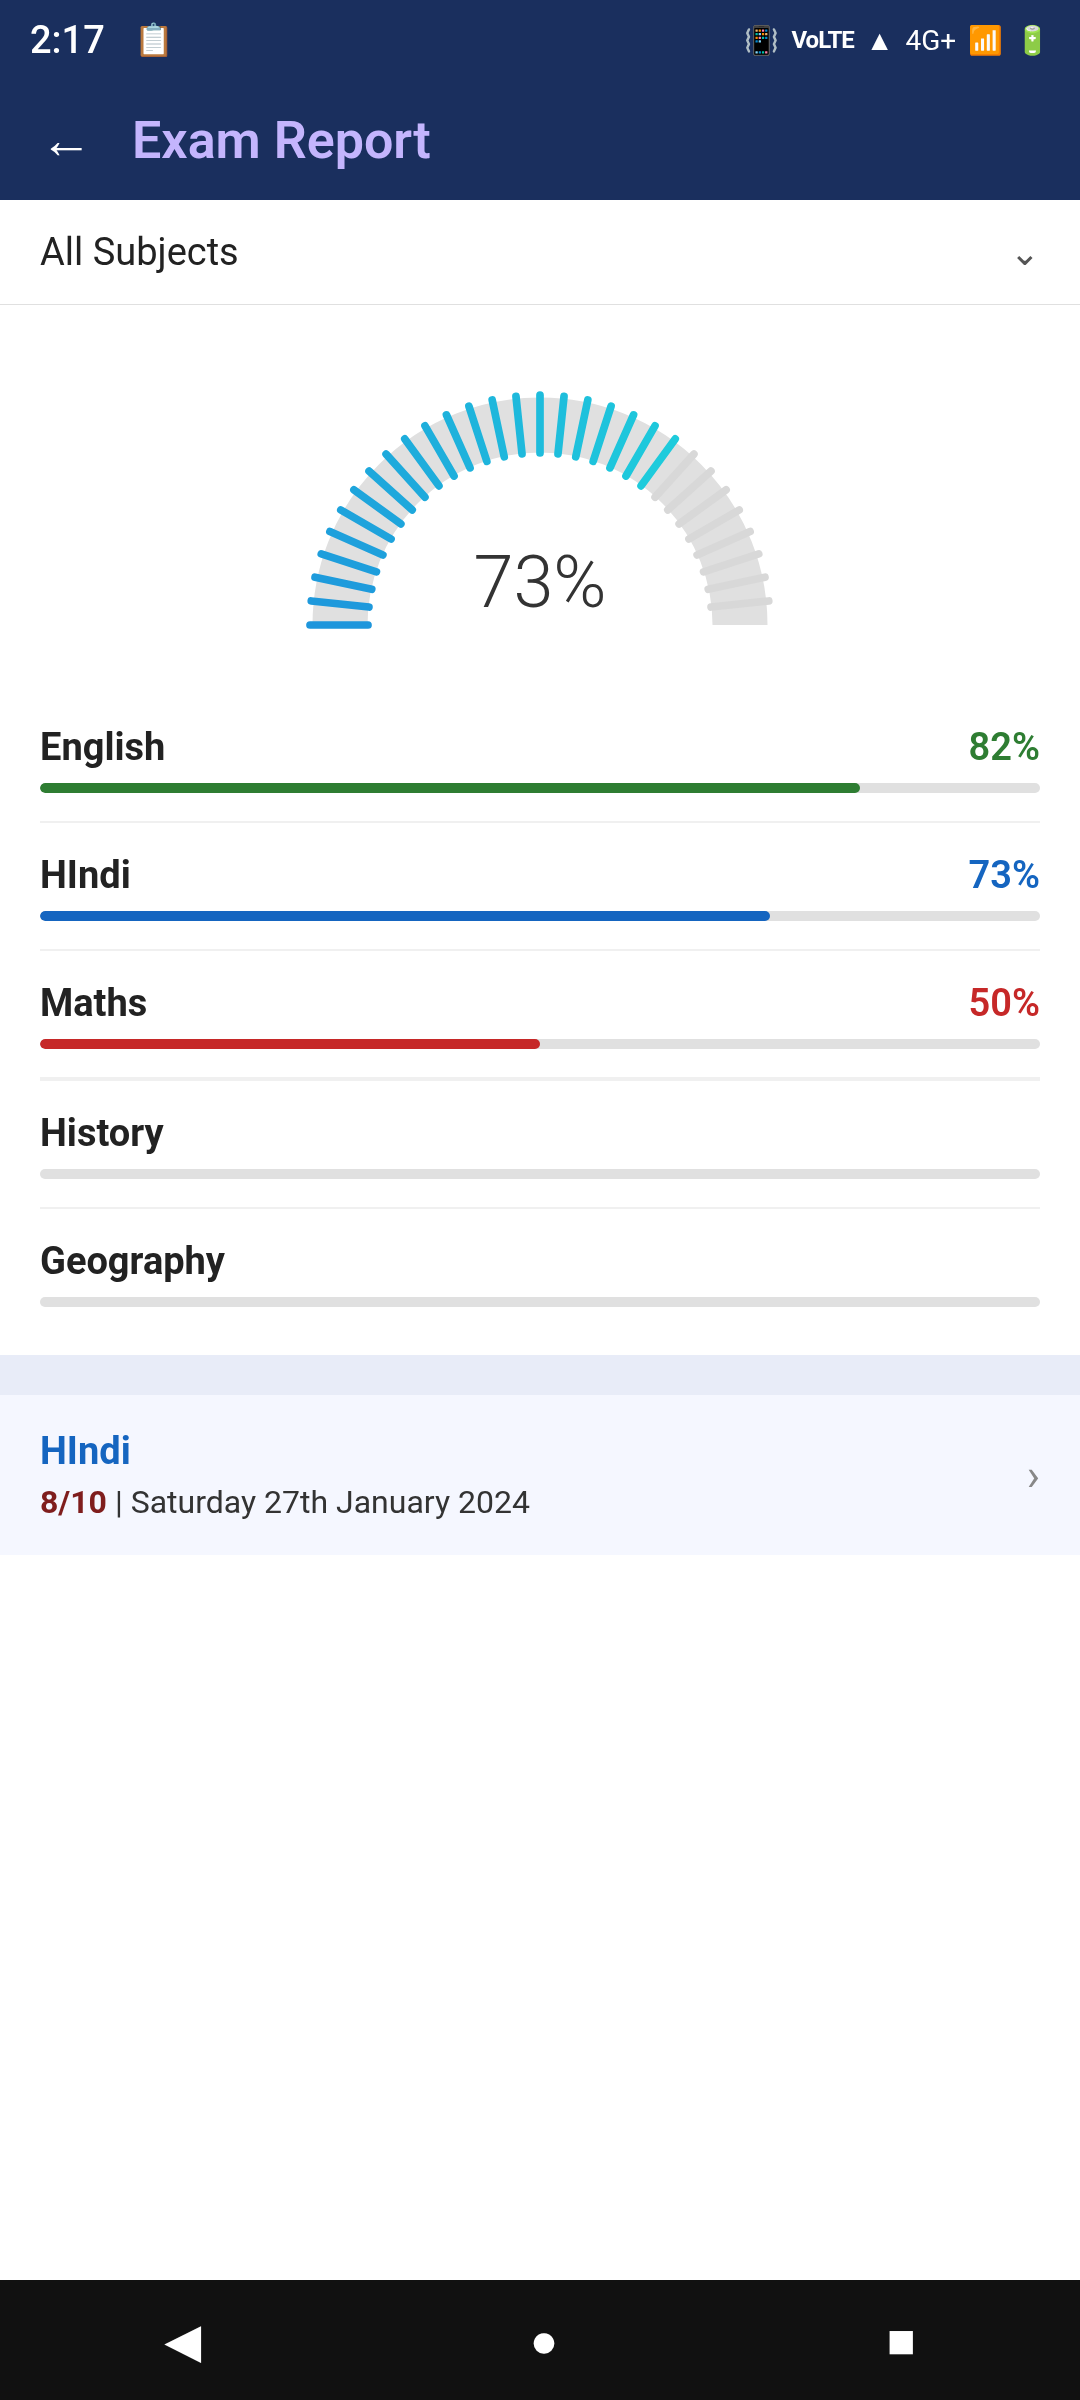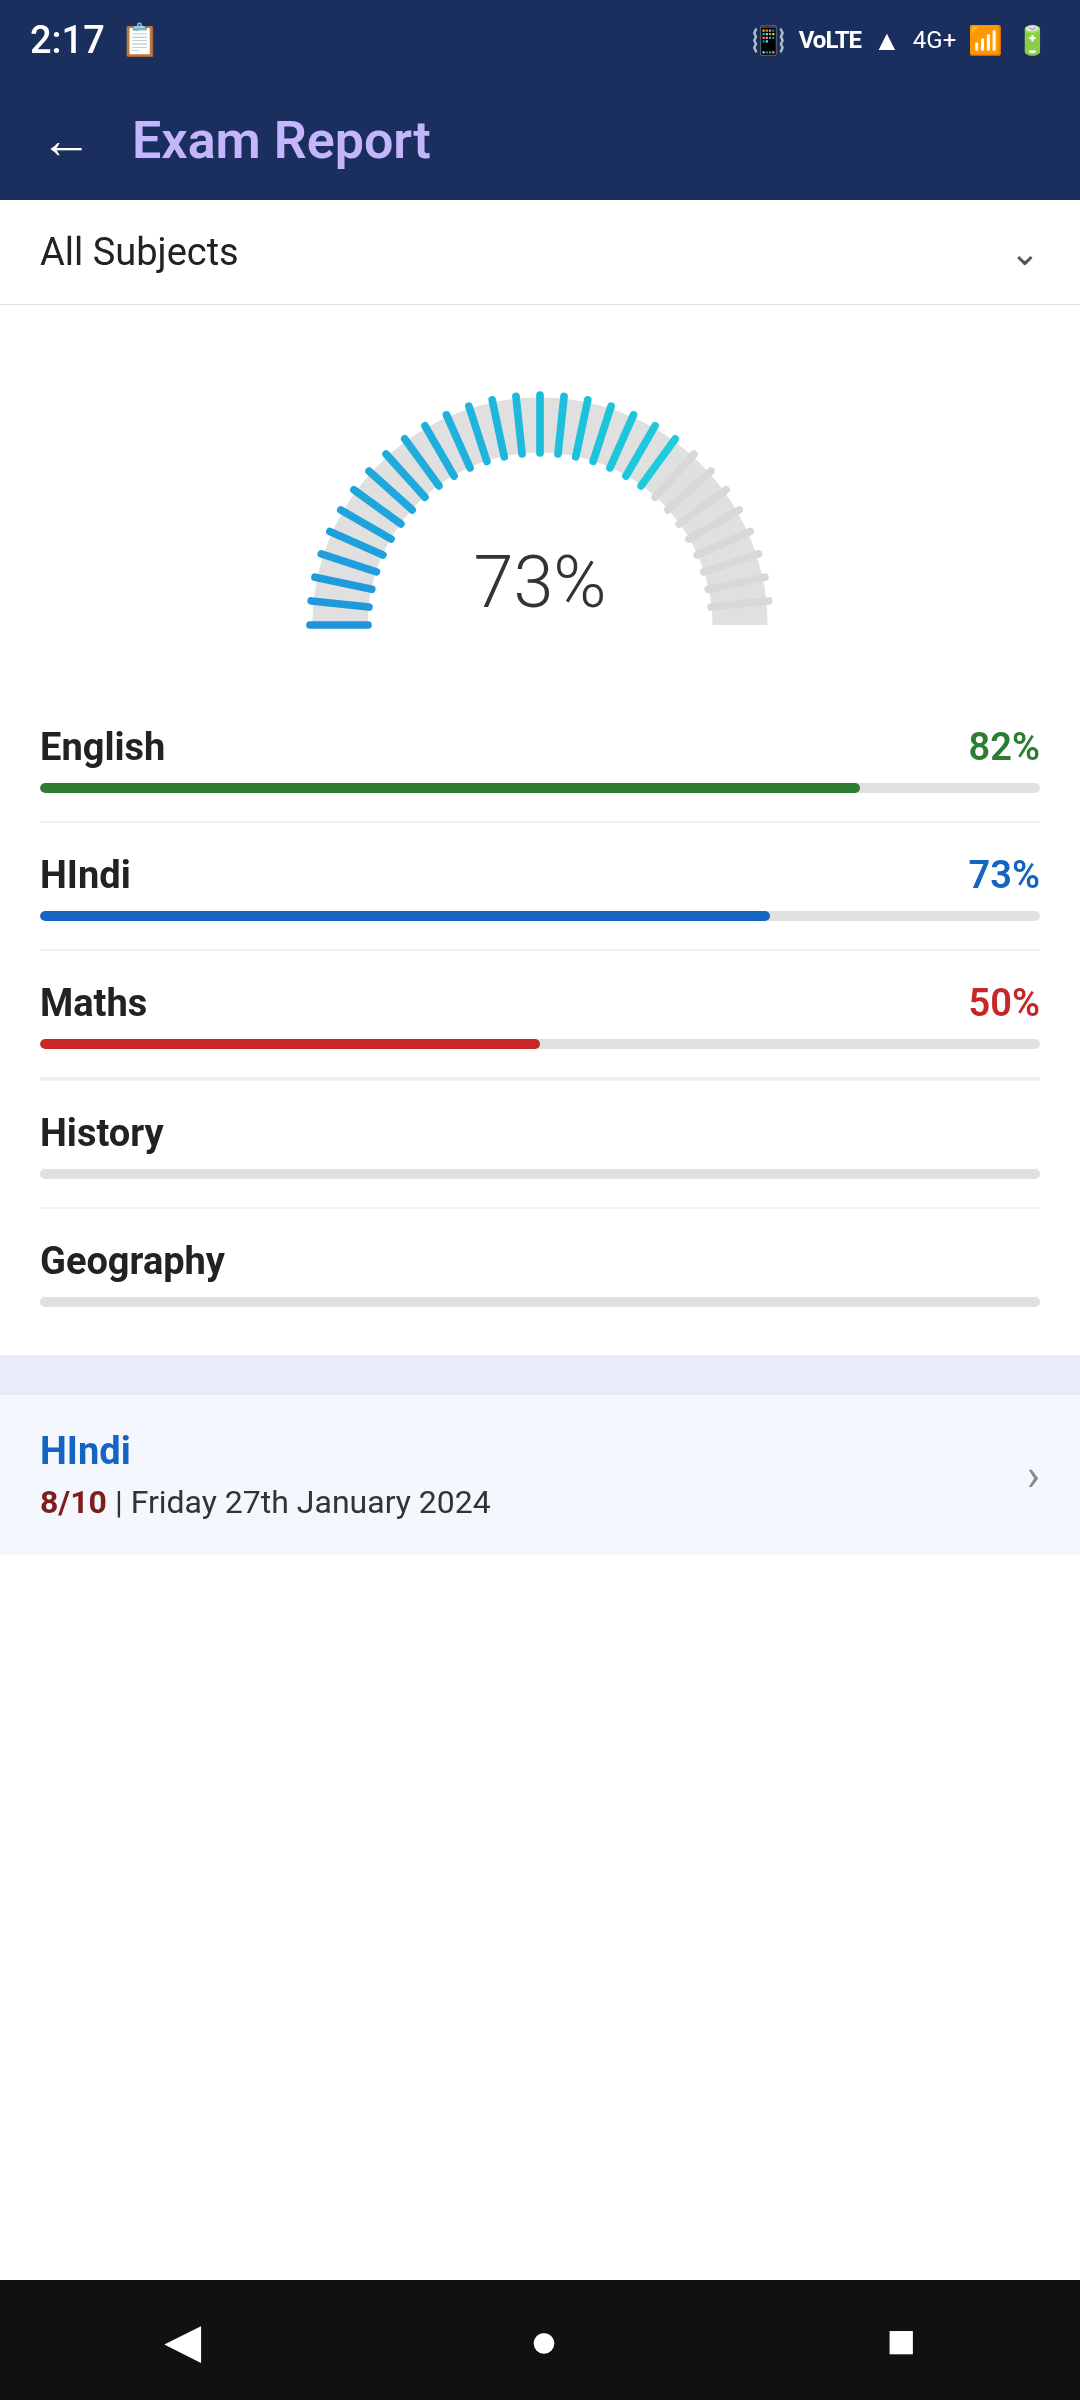--- a/index.html
+++ b/index.html
@@ -21,21 +21,21 @@
       align-items: center;
       justify-content: space-between;
       padding: 0 30px;
     }
     .status-bar .time {
       color: #fff;
       font-size: 38px;
       font-weight: 500;
       display: flex;
       align-items: center;
-      gap: 16px;
+      gap: 30px;
       text-align: center;
     }
     .status-icons {
       display: flex;
       align-items: center;
       gap: 12px;
     }
     .status-icons span {
       color: #fff;
       font-size: 28px;
@@ -207,21 +207,21 @@
 
 <div class="status-bar">
   <div class="time">
     <span>2:17</span>
     <span style="font-size:32px;">📋</span>
   </div>
   <div class="status-icons">
     <span>📳</span>
     <span style="font-size:24px; font-weight:bold; letter-spacing:-1px;">VoLTE</span>
     <span>▲</span>
-    <span style="font-size:24px;">4G+</span>
+    <span style="font-size:28px;">4G+</span>
     <span>📶</span>
     <span>🔋</span>
   </div>
 </div>
 
 <div class="header">
   <span class="back-arrow">←</span>
   <span class="header-title">Exam Report</span>
 </div>
 
@@ -339,21 +339,21 @@
 </div>
 
 <div style="height: 40px; background:#e8ecf8;"></div>
 
 <div class="recent-exam-section">
   <div class="recent-exam-content">
     <div class="recent-exam-title">HIndi</div>
     <div class="recent-exam-meta">
       <span class="recent-exam-score">8/10</span>
       <span> | </span>
-      <span>Friday 27th January 2024</span>
+      <span>Saturday 27th January 2024</span>
     </div>
   </div>
   <span class="chevron-right">›</span>
 </div>
 
 <div style="height: 320px;"></div>
 
 <div class="bottom-nav">
   <span class="nav-btn">◀</span>
   <span class="nav-btn">●</span>

